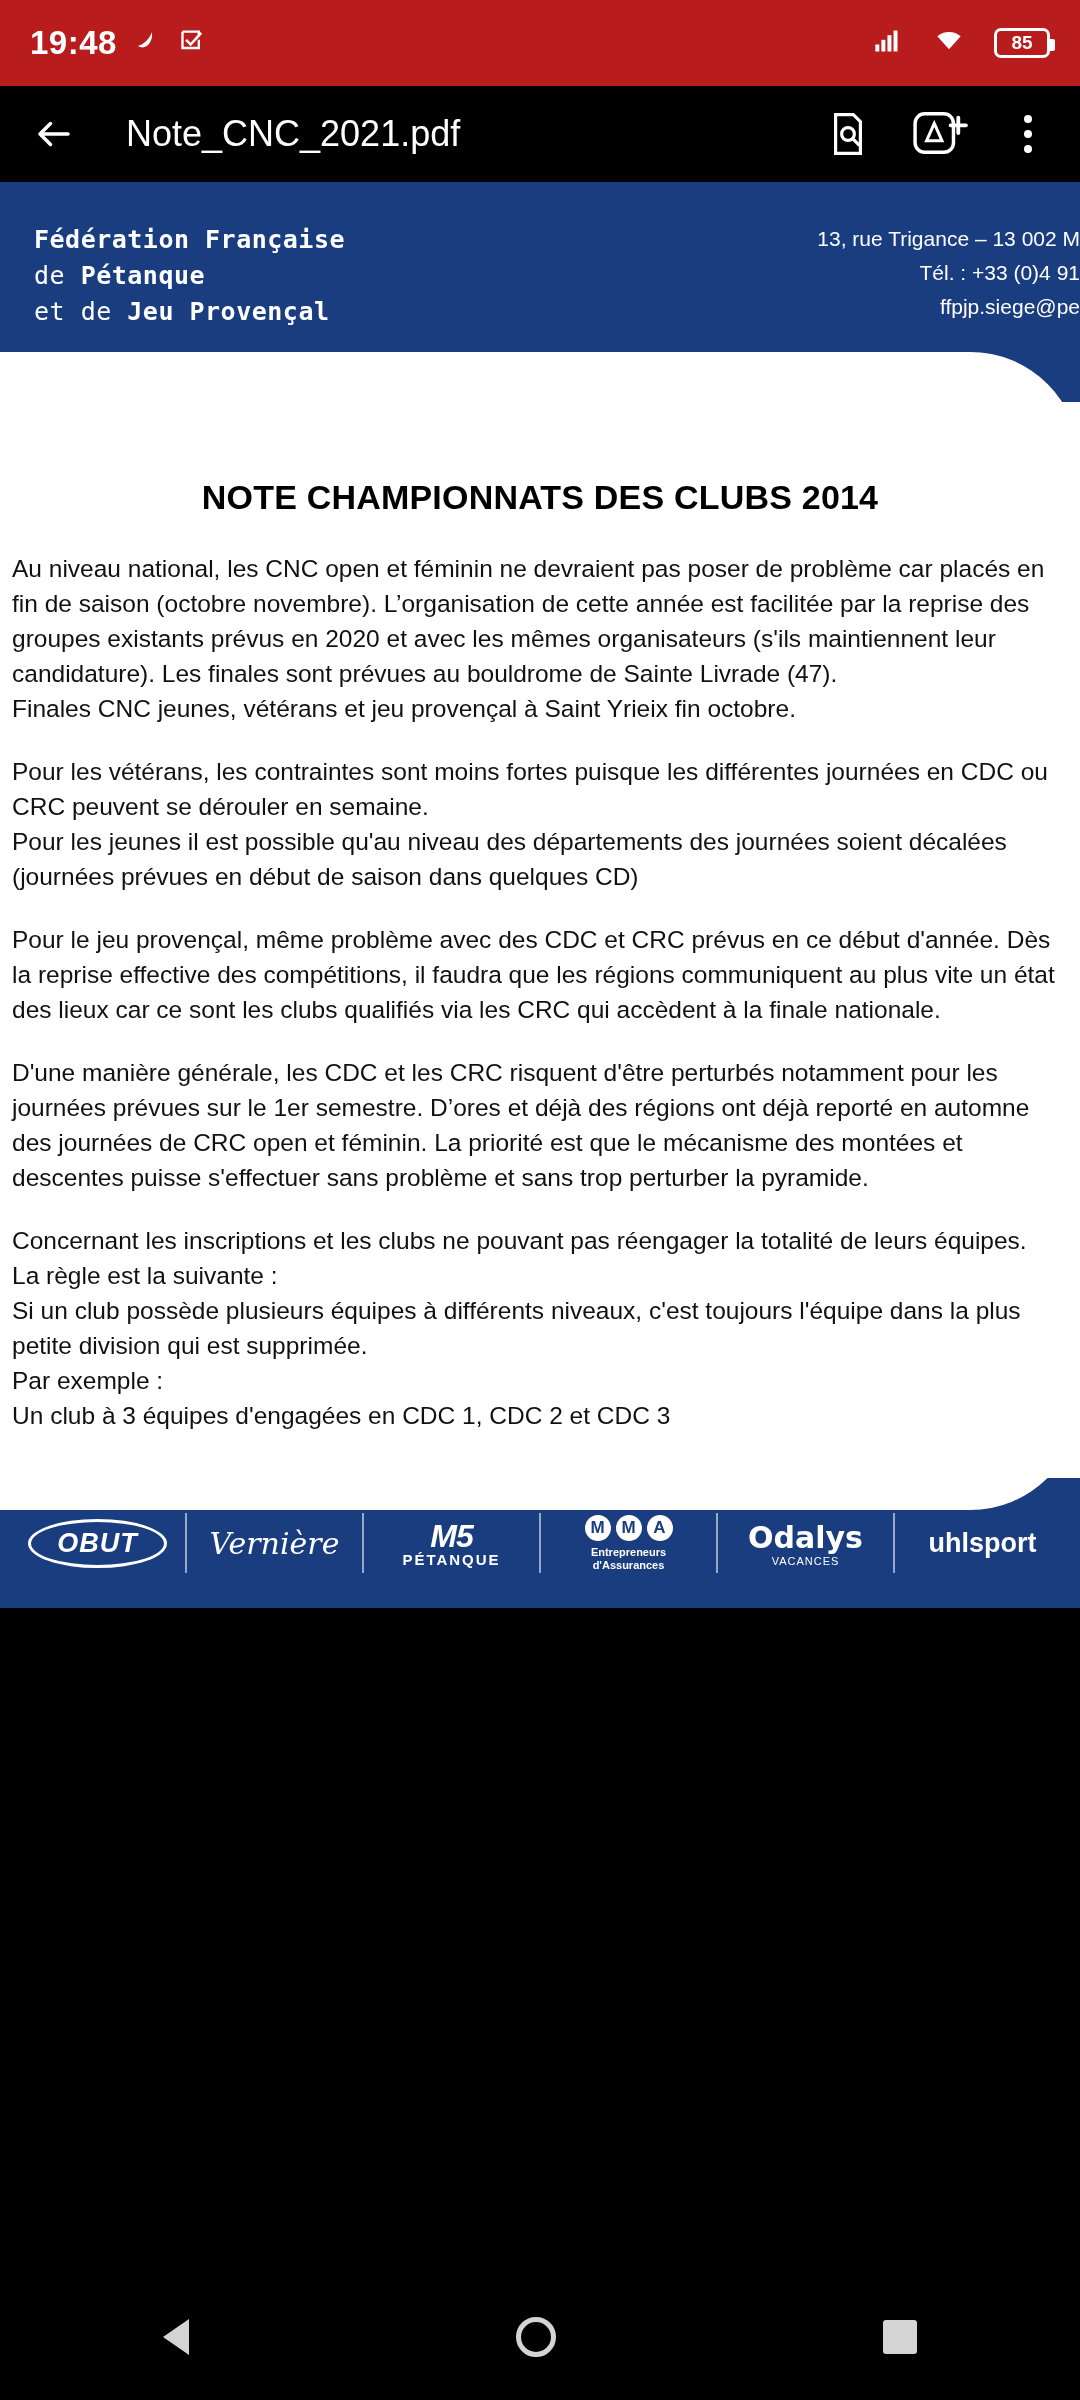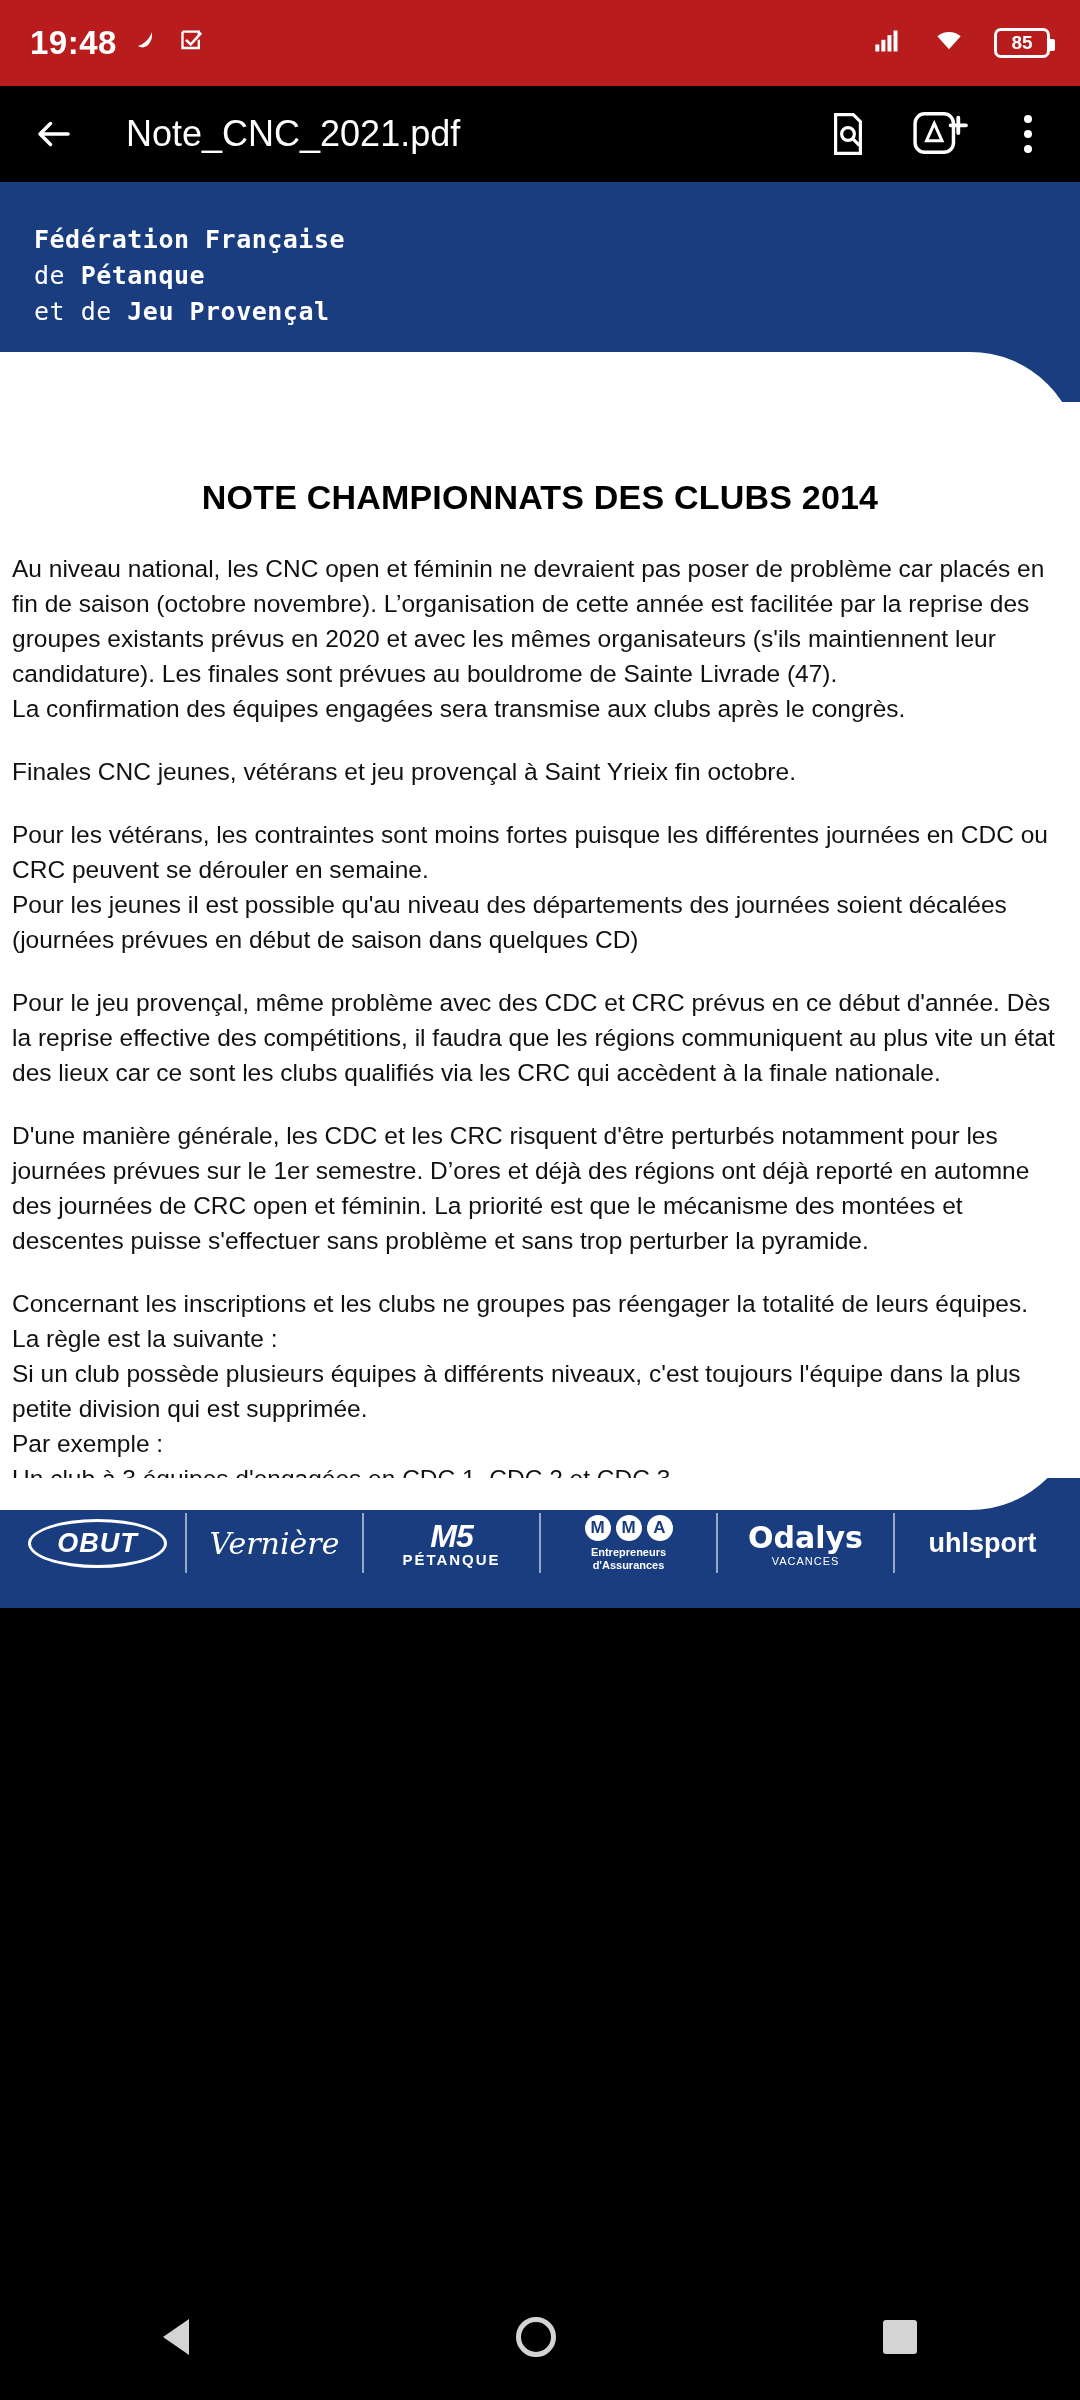--- a/index.html
+++ b/index.html
@@ -345,34 +345,38 @@
   </div>
 
   <div class="pdf-page">
 
     <div class="pdf-header">
       <div class="fed-name">
         <div><b>Fédération Française</b></div>
         <div><span class="thin">de </span><b>Pétanque</b></div>
         <div><span class="thin">et de </span><b>Jeu Provençal</b></div>
       </div>
+      <div class="fed-contact">
+        <div>13, rue Trigance – 13 002 M</div>
+        <div>Tél. : +33 (0)4 91</div>
+        <div>ffpjp.siege@pe</div>
+      </div>
       <div class="curve"></div>
     </div>
 
     <div class="doc-body">
       <div class="doc-title">NOTE CHAMPIONNATS DES CLUBS 2014</div>
 
       <p class="doc-para tight">Au niveau national, les CNC open et féminin ne devraient pas poser de problème car placés en fin de saison (octobre novembre). L’organisation de cette année est facilitée par la reprise des groupes existants prévus en 2020 et avec les mêmes organisateurs (s'ils maintiennent leur candidature). Les finales sont prévues au bouldrome de Sainte Livrade (47).</p>
-      <p class="doc-para">La confirmation des équipes engagées sera transmise aux clubs après le congrès.</p>
       <p class="doc-para">Finales CNC jeunes, vétérans et jeu provençal à Saint Yrieix fin octobre.</p>
       <p class="doc-para tight">Pour les vétérans, les contraintes sont moins fortes puisque les différentes journées en CDC ou CRC peuvent se dérouler en semaine.</p>
       <p class="doc-para">Pour les jeunes il est possible qu'au niveau des départements des journées soient décalées (journées prévues en début de saison dans quelques CD)</p>
       <p class="doc-para">Pour le jeu provençal, même problème avec des CDC et CRC prévus en ce début d'année. Dès la reprise effective des compétitions, il faudra que les régions communiquent au plus vite un état des lieux car ce sont les clubs qualifiés via les CRC qui accèdent à la finale nationale.</p>
       <p class="doc-para">D'une manière générale, les CDC et les CRC risquent d'être perturbés notamment pour les journées prévues sur le 1er semestre. D’ores et déjà des régions ont déjà reporté en automne des journées de CRC open et féminin. La priorité est que le mécanisme des montées et descentes puisse s'effectuer sans problème et sans trop perturber la pyramide.</p>
-      <p class="doc-para tight">Concernant les inscriptions et les clubs ne groupes pas réengager la totalité de leurs équipes.</p>
+      <p class="doc-para tight">Concernant les inscriptions et les clubs ne pouvant pas réengager la totalité de leurs équipes.</p>
       <p class="doc-para tight">La règle est la suivante :</p>
       <p class="doc-para tight">Si un club possède plusieurs équipes à différents niveaux, c'est toujours l'équipe dans la plus petite division qui est supprimée.</p>
       <p class="doc-para tight">Par exemple :</p>
       <p class="doc-para tight">Un club à 3 équipes d'engagées en CDC 1, CDC  2 et CDC 3</p>
 
     </div>
   </div>
 
   <div class="pdf-footer">
     <div class="curve-top"></div>

